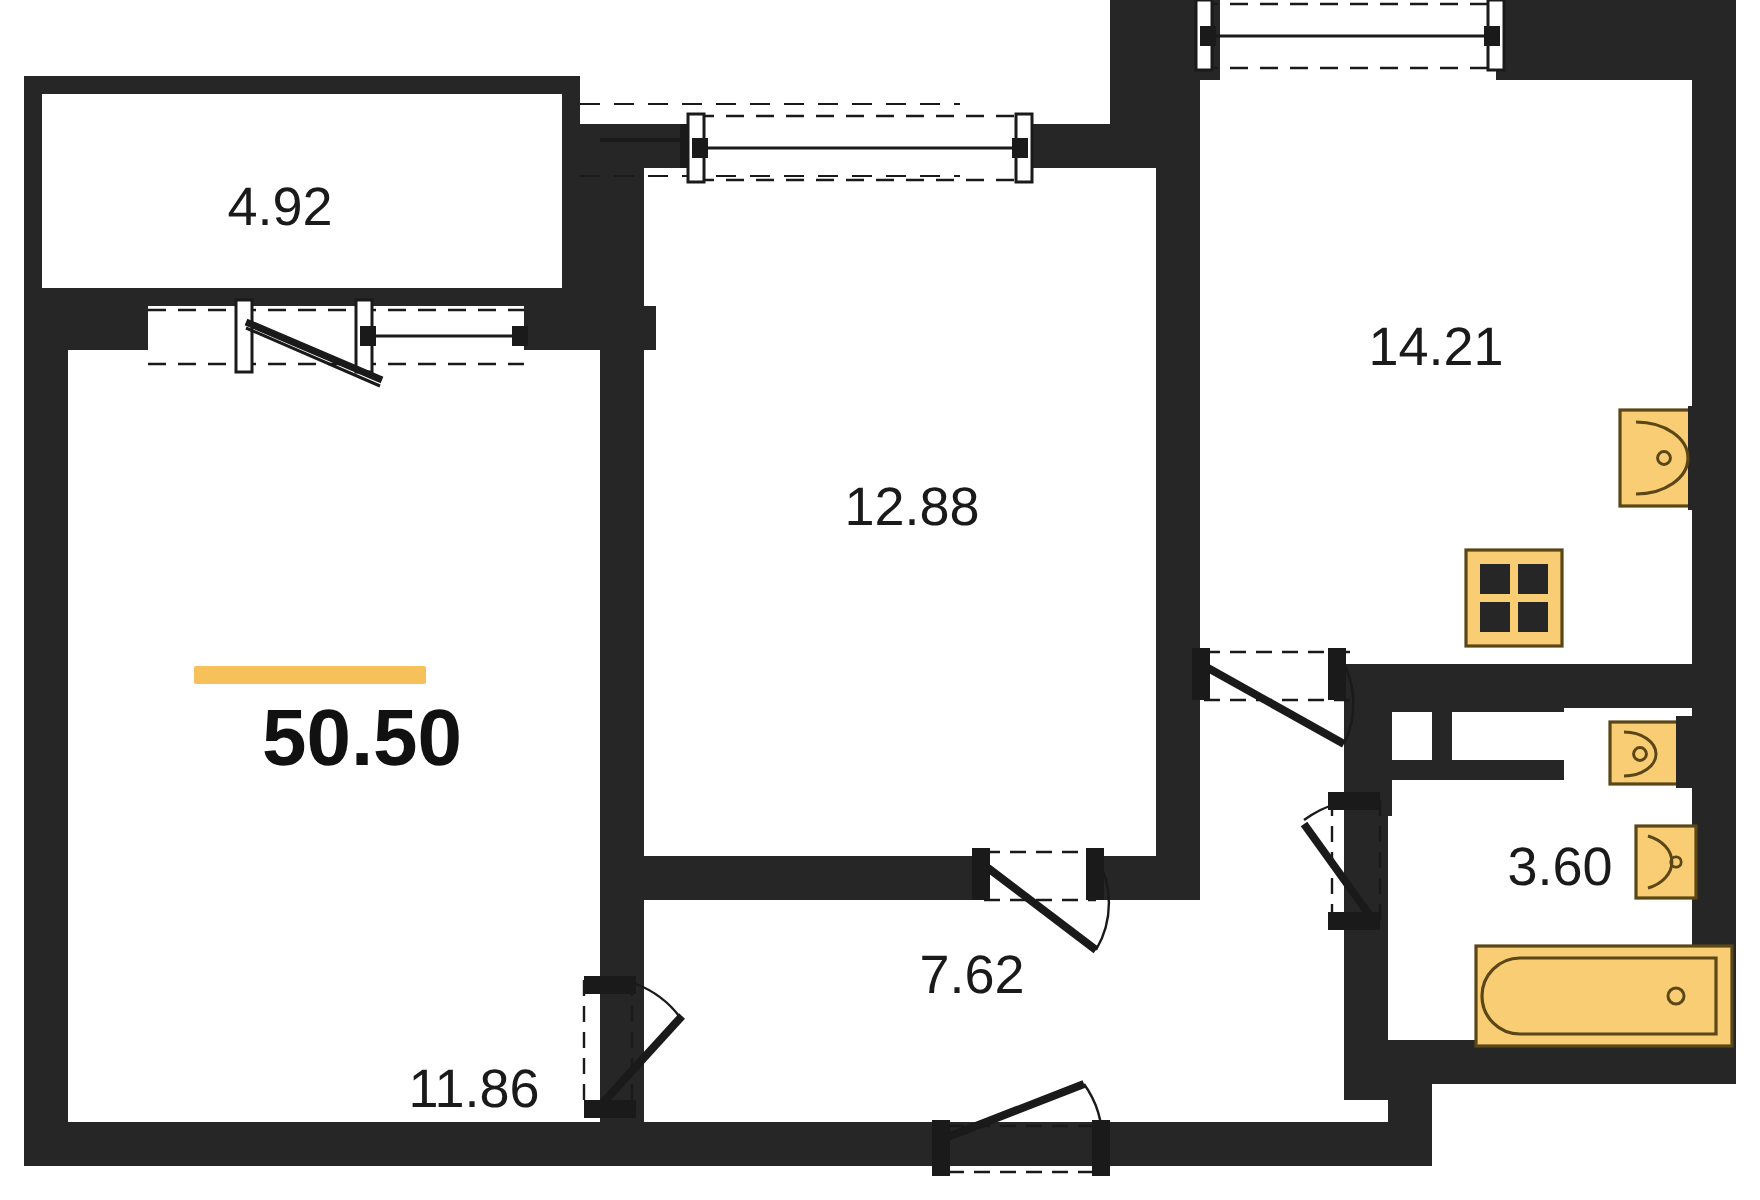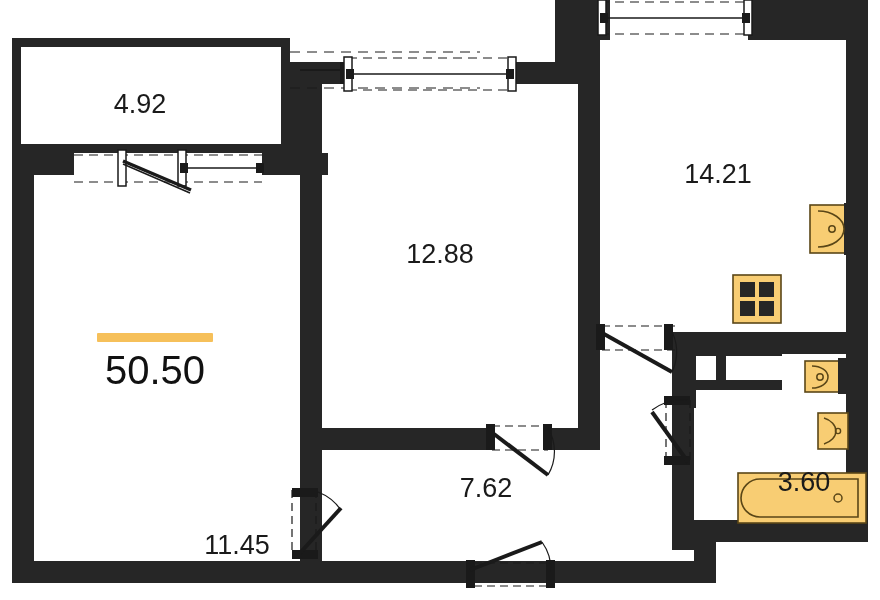--- a/index.html
+++ b/index.html
@@ -28,22 +28,23 @@
     position: absolute;
     font-family: "Liberation Sans", sans-serif;
     font-size: 27px;
     color: #1a1a1a;
     white-space: nowrap;
     transform: translate(-50%, -50%);
     letter-spacing: 0px;
   }
   .area-label.total {
     font-size: 40px;
-    font-weight: normal;
+    font-weight: bold;
     color: #111111;
+    margin-left: 26px;
   }
   .total-bar {
     position: absolute;
     background: #f6c05a;
     height: 9px;
     transform: translateX(-50%);
     border-radius: 1px;
   }
 </style>
 </head>
@@ -237,23 +238,23 @@
     </g>
 
   </svg>
 
   <div class="total-bar" style="left:155px; top:333px; width:116px;"></div>
 
   <div class="area-label total" style="left:155px; top:370px;">50.50</div>
 
   <div class="area-label" style="left:140px; top:104px;">4.92</div>
 
-  <div class="area-label" style="left:440px; top:254px;text-align:right;">12.88</div>
+  <div class="area-label" style="left:456px; top:254px;text-align:right;">12.88</div>
 
   <div class="area-label" style="left:718px; top:174px;">14.21</div>
 
-  <div class="area-label" style="left:237px; top:545px;">11.45</div>
+  <div class="area-label" style="left:237px; top:545px;">11.86</div>
 
   <div class="area-label" style="left:486px; top:488px;text-align:right;">7.62</div>
 
-  <div class="area-label" style="left:804px; top:434px;margin-top:48px;">3.60</div>
+  <div class="area-label" style="left:780px; top:434px;">3.60</div>
 
 </div>
 
 </body></html>

